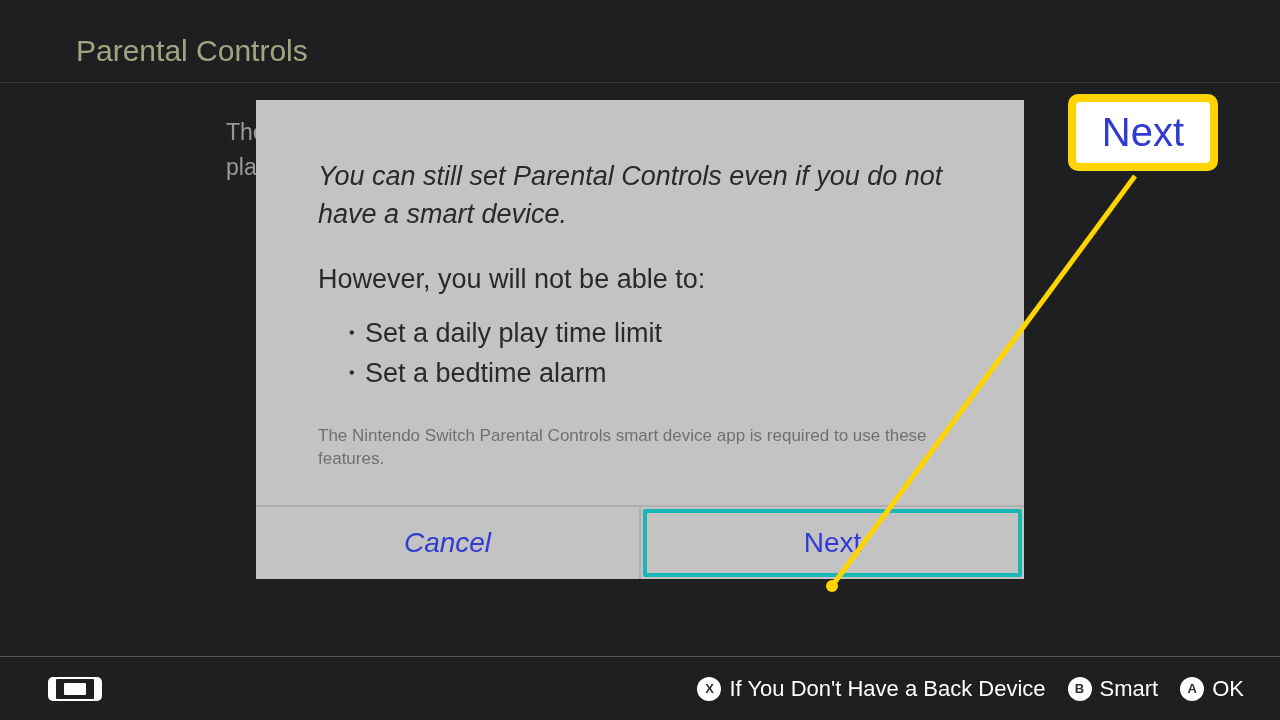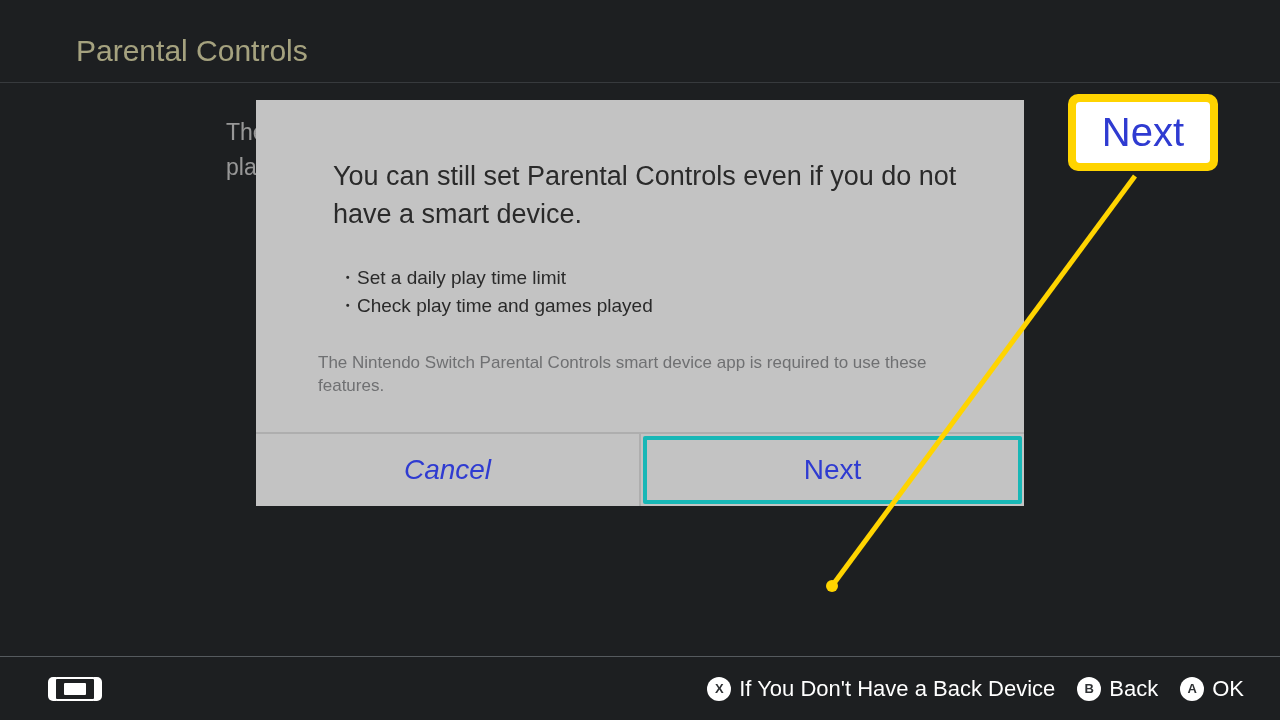--- a/index.html
+++ b/index.html
@@ -126,31 +126,32 @@
     z-index: 3;
     color: #2a2a2a;
     box-shadow: none;
   }
   .dialog-content {
     padding: 58px 62px 34px 62px;
   }
   .d-para1 {
     font-size: 27px;
     line-height: 1.4;
-    margin: 0 0 30px 15px;
+    margin: 0 0 30px 0;
+    font-style: italic;
   }
   .d-para2 {
     font-size: 27px;
     margin: 0 0 18px 0;
   }
   .d-list {
     list-style: none;
     padding: 0 0 0 20px;
     margin: 0 0 30px 0;
-    font-size: 19px;
+    font-size: 27px;
     line-height: 1.5;
   }
   .d-list li::before {
     content: "・";
     margin-right: 0;
   }
   .d-note {
     font-size: 17px;
     color: #6f7072;
     line-height: 1.4;
@@ -228,23 +229,24 @@
     <br>
     <span>pla</span>
   </div>
 </div>
 
 <div class="dim-overlay"></div>
 
 <div class="dialog">
   <div class="dialog-content">
     <p class="d-para1">You can still set Parental Controls even if you do not have a smart device.</p>
+    <p class="d-para2">However, you will not be able to:</p>
     <ul class="d-list">
       <li>Set a daily play time limit</li>
-      <li>Check play time and games played</li>
+      <li>Set a bedtime alarm</li>
     </ul>
     <p class="d-note">The Nintendo Switch Parental Controls smart device app is required to use these features.</p>
   </div>
   <div class="dialog-buttons">
     <div class="dlg-btn cancel">
       <span>Cancel</span>
     </div>
     <div class="dlg-btn next">
       <span class="focus-ring"></span>
       <span>Next</span>
@@ -260,21 +262,21 @@
       <div class="joy-r"></div>
     </div>
   </div>
   <div class="footer-right">
     <div class="footer-hint">
       <span class="hint-btn">X</span>
       <span>If You Don't Have a Back Device</span>
     </div>
     <div class="footer-hint">
       <span class="hint-btn">B</span>
-      <span>Back</span>
+      <span>Smart</span>
     </div>
     <div class="footer-hint">
       <span class="hint-btn">A</span>
       <span>OK</span>
     </div>
   </div>
 </div>
 
 <div class="callout">
   <div class="callout-box">

